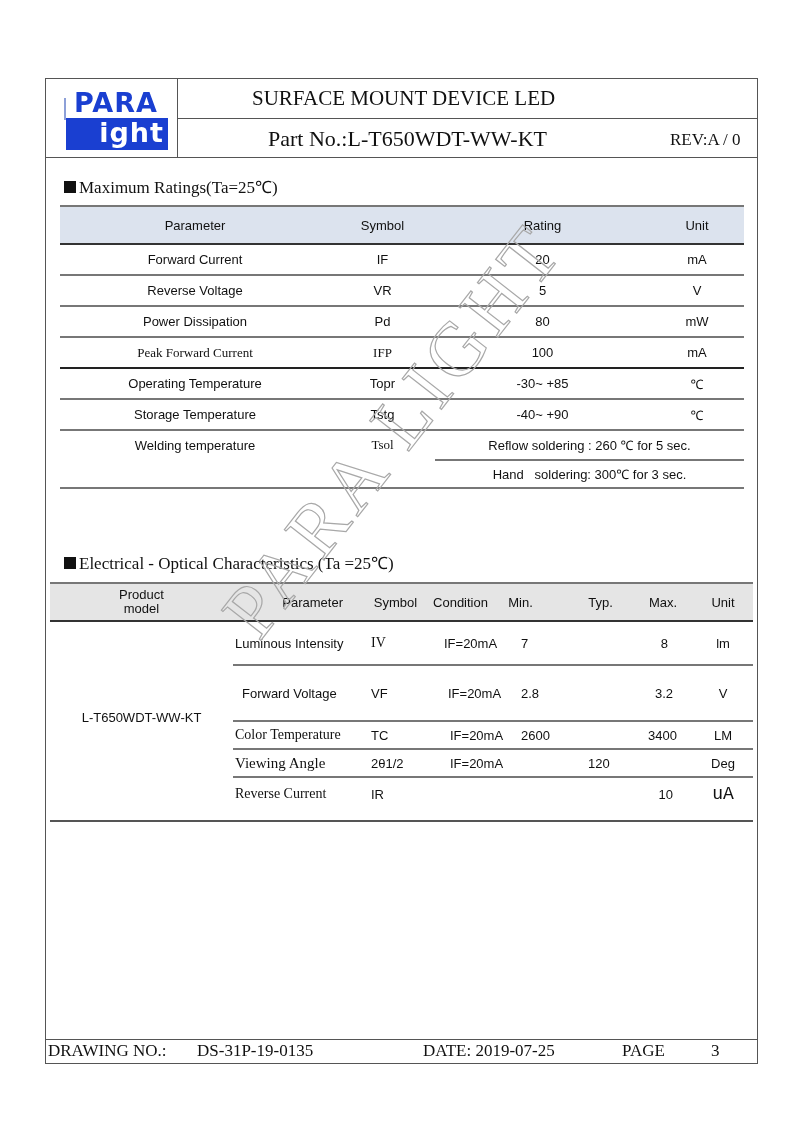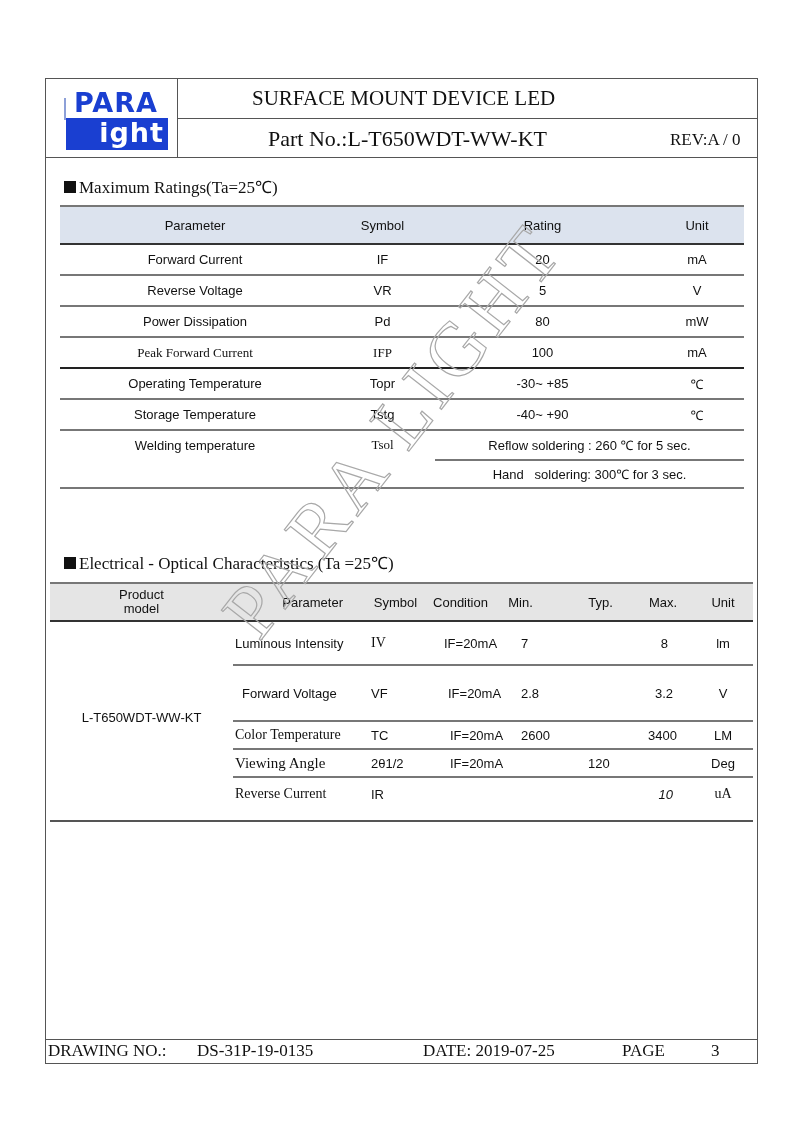--- a/index.html
+++ b/index.html
@@ -204,22 +204,22 @@
       <div class="cell r4"></div>
       <div class="cell r5" style="padding-left:20px;">120</div>
       <div class="cell r6"></div>
       <div class="cell r7">Deg</div>
     </div>
     <div class="eo-row last" style="top:156px;height:32px;">
       <div class="cell r1 serif" style="font-size:14px;">Reverse Current</div>
       <div class="cell r2">IR</div>
       <div class="cell r4"></div>
       <div class="cell r5"></div>
-      <div class="cell r6" style="padding-right:20px;font-style:italic;">10</div>
-      <div class="cell r7 serif" style="font-size:14px;">uA</div>
+      <div class="cell r6" style="padding-right:20px;">10</div>
+      <div class="cell r7 serif" style="font-size:18px;font-family:Liberation Mono, monospace;">uA</div>
     </div>
   </div>
 </div>
 
 <div class="watermark">PARA LIGHT</div>
 
 <div class="ftr-rule"></div>
 <div class="ftr" style="left:48px;">DRAWING NO.:</div>
 <div class="ftr" style="left:197px;">DS-31P-19-0135</div>
 <div class="ftr" style="left:423px;">DATE: 2019-07-25</div>

